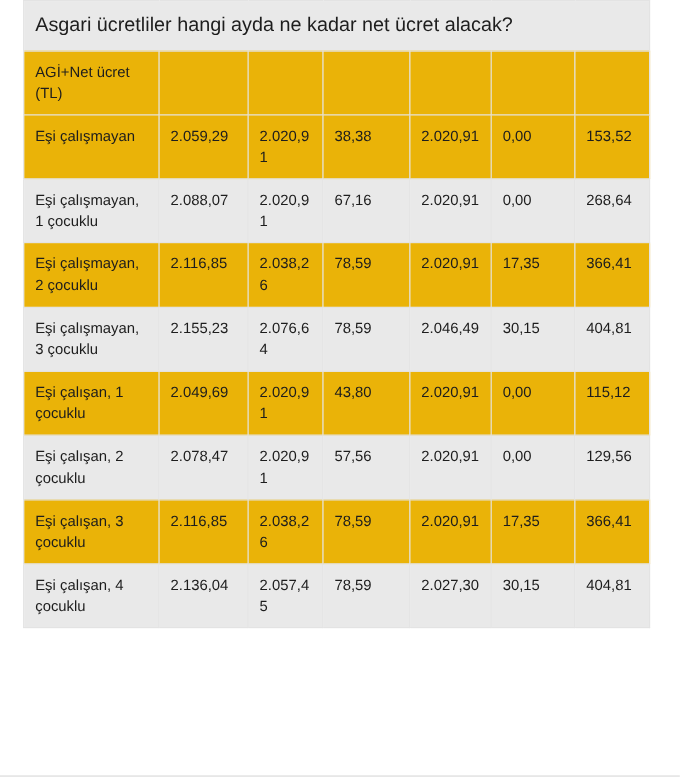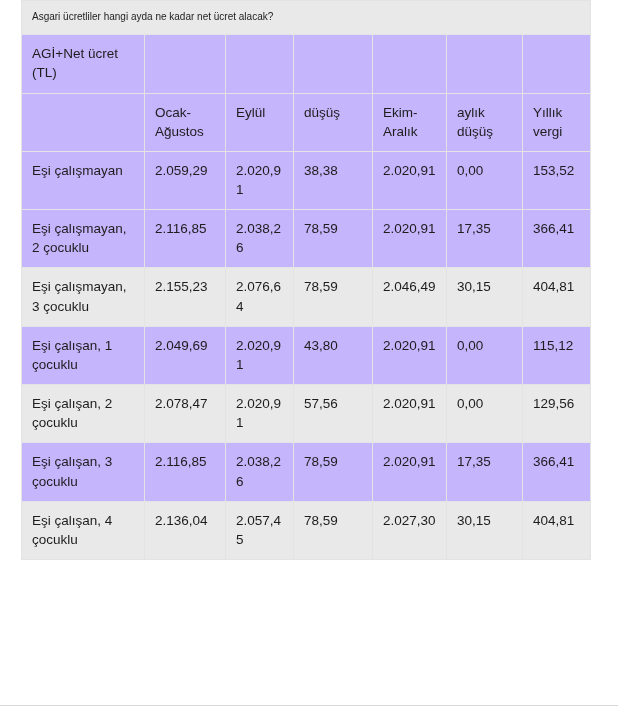--- a/index.html
+++ b/index.html
@@ -54,33 +54,33 @@
   }
   table.wage-table tr:first-child td {
     border-top: 1px solid #e3e3e3;
   }
   table.wage-table td:first-child {
     border-left: 1px solid #e3e3e3;
   }
 
   
   tr.band-gray td { background: #e9e9e9; }
-  tr.band-light td { background: #c4b5fd; }
+  tr.band-light td { background: #eab308; }
 
   
   col.c0 { width: 123px; }
   col.c1 { width: 81px; }
   col.c2 { width: 68px; }
   col.c3 { width: 79px; }
   col.c4 { width: 74px; }
   col.c5 { width: 76px; }
   col.c6 { width: 68px; }
 
   .cell-title {
-    font-size: 10px;
+    font-size: 18px;
     line-height: 1.42;
   }
 
   .bottom-rule {
     position: absolute;
     left: 0px;
     top: 705px;
     width: 618px;
     height: 1px;
     background: #d8d8d8;
@@ -112,41 +112,41 @@
           <td>AGİ+Net ücret (TL)</td>
           <td></td>
           <td></td>
           <td></td>
           <td></td>
           <td></td>
           <td></td>
         </tr>
 
 
-        <tr class="band-light">
-          <td></td>
-          <td>Ocak-Ağustos</td>
-          <td>Eylül</td>
-          <td>düşüş</td>
-          <td>Ekim-Aralık</td>
-          <td>aylık düşüş</td>
-          <td>Yıllık vergi</td>
-        </tr>
 
 
         <tr class="band-light">
           <td>Eşi çalışmayan</td>
           <td>2.059,29</td>
           <td>2.020,91</td>
           <td>38,38</td>
           <td>2.020,91</td>
           <td>0,00</td>
           <td>153,52</td>
         </tr>
 
+        <tr class="band-gray">
+          <td>Eşi çalışmayan, 1 çocuklu</td>
+          <td>2.088,07</td>
+          <td>2.020,91</td>
+          <td>67,16</td>
+          <td>2.020,91</td>
+          <td>0,00</td>
+          <td>268,64</td>
+        </tr>
 
         <tr class="band-light">
           <td>Eşi çalışmayan, 2 çocuklu</td>
           <td>2.116,85</td>
           <td>2.038,26</td>
           <td>78,59</td>
           <td>2.020,91</td>
           <td>17,35</td>
           <td>366,41</td>
         </tr>

